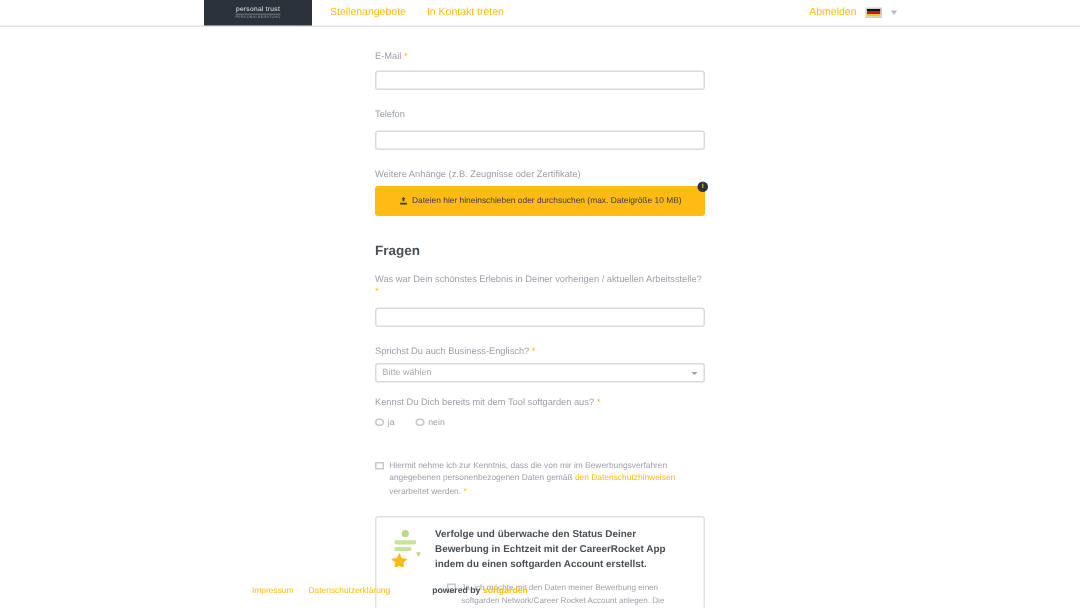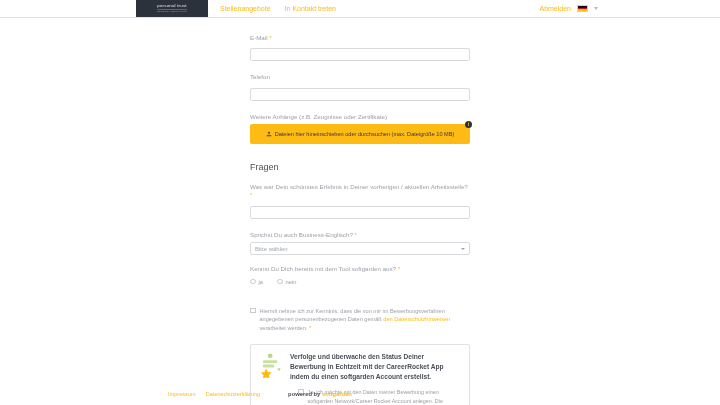--- a/index.html
+++ b/index.html
@@ -139,21 +139,21 @@
     font-weight: bold;
     line-height: 7px;
     text-align: center;
   }
 
   
   .section-title {
     font-size: 9px;
     color: #4a4f57;
     margin: 18px 0 11px 0;
-    font-weight: normal;
+    font-weight: bold;
   }
 
   
   .select {
     position: relative;
     width: 100%;
     height: 13px;
     border: 1px solid #d8dade;
     border-radius: 2px;
     background: #fff;

